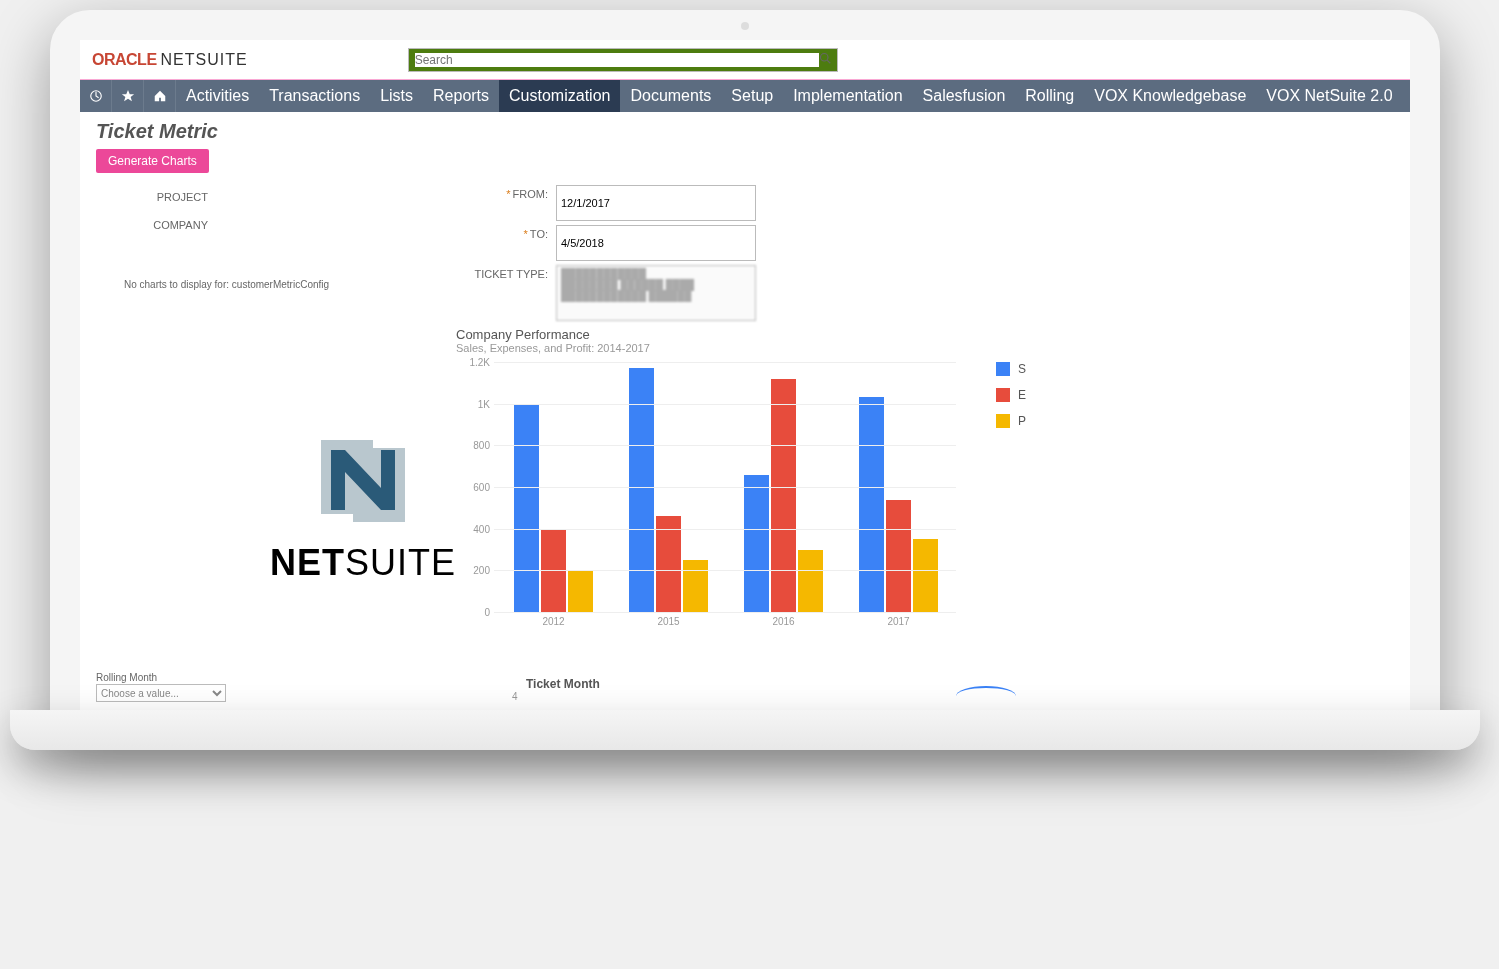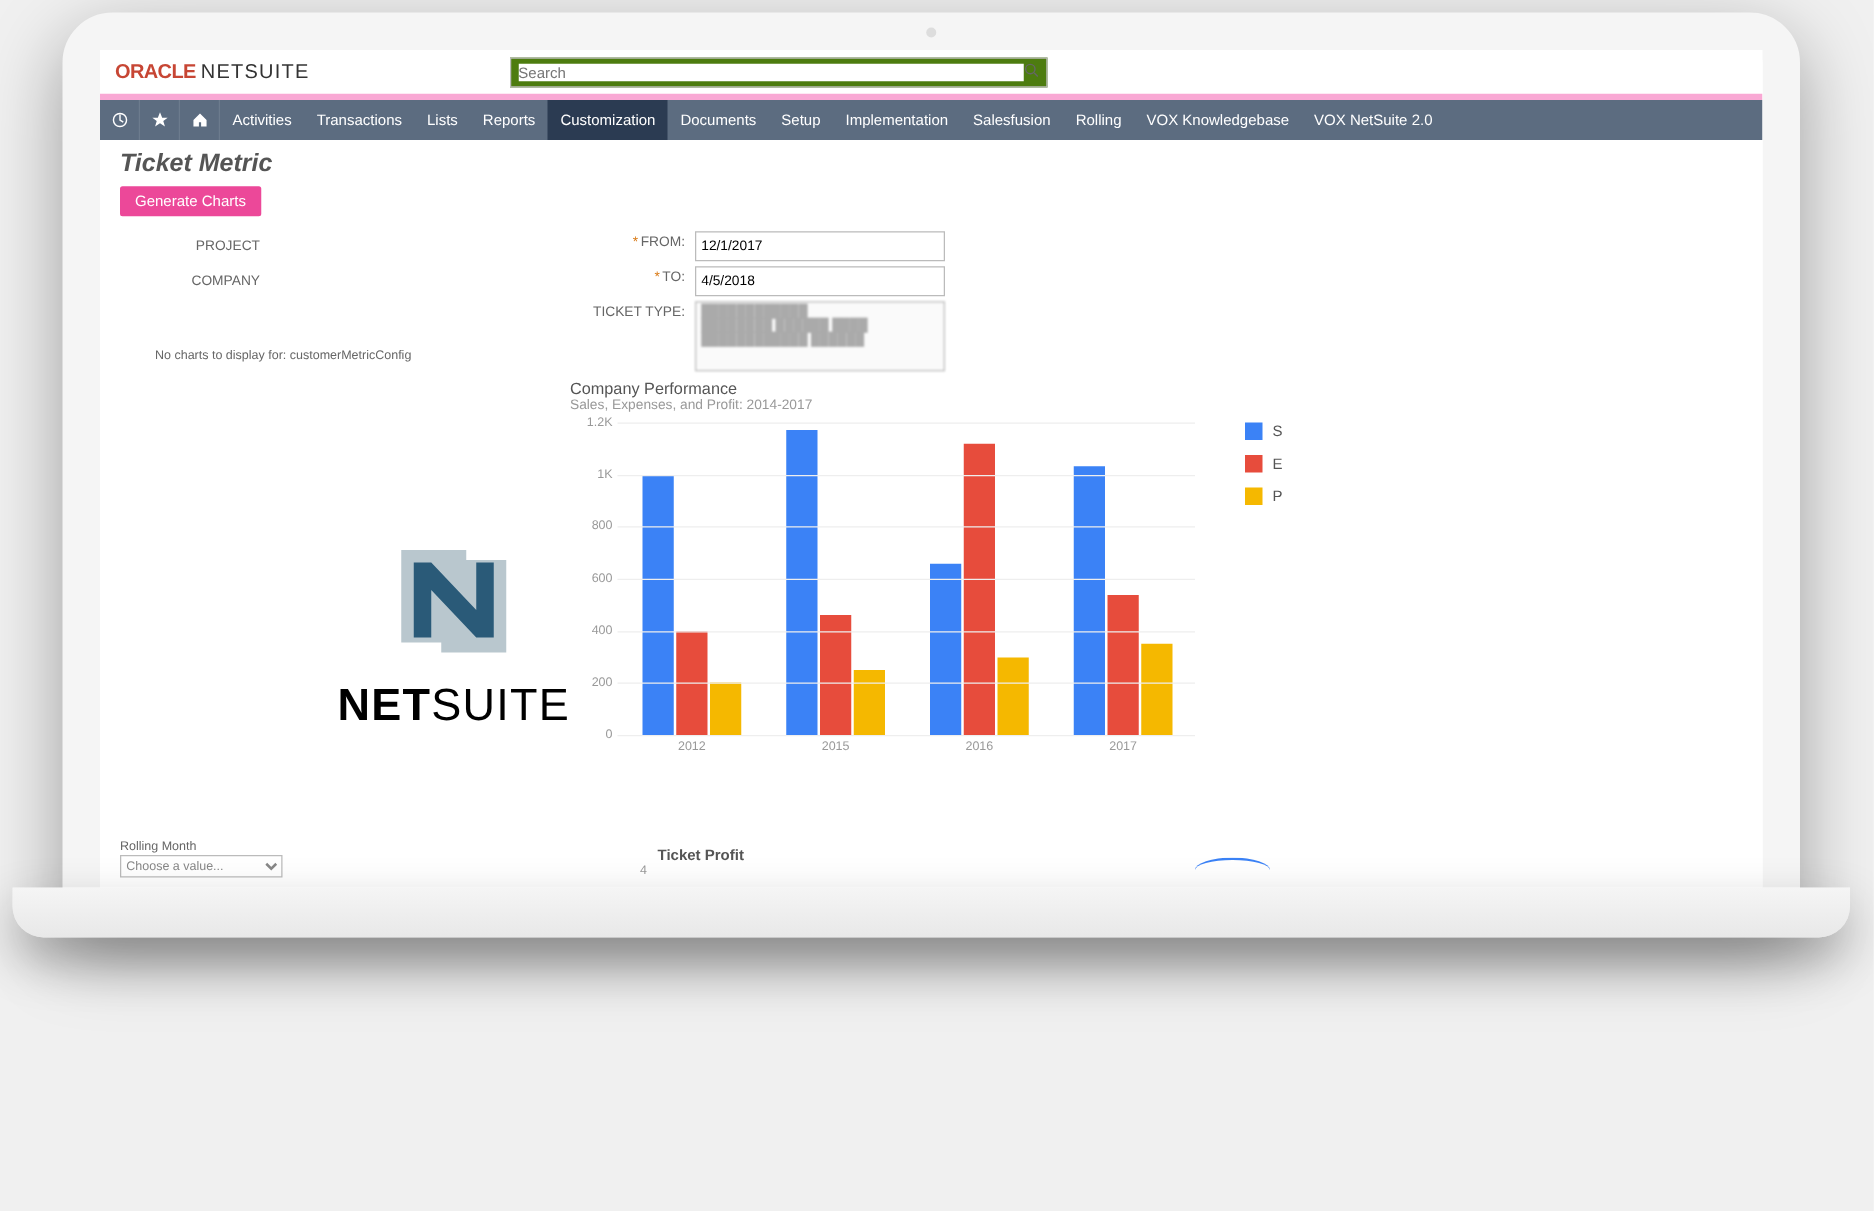--- a/index.html
+++ b/index.html
@@ -4,46 +4,46 @@
 <style>
 * { box-sizing: border-box; margin: 0; padding: 0; }
 body { font-family: Arial, Helvetica, sans-serif; background: #f0f0f0; width: 1499px; height: 969px; position: relative; }
 
 .laptop-frame { position: absolute; left: 50px; top: 10px; width: 1390px; height: 730px; background: #fff; border: 30px solid #f5f5f5; border-radius: 40px 40px 0 0; box-shadow: 0 20px 60px rgba(0,0,0,0.35); }
 .laptop-base { position: absolute; left: 10px; top: 710px; width: 1470px; height: 40px; background: linear-gradient(#f5f5f5,#e8e8e8); border-radius: 0 0 25px 25px; box-shadow: 0 18px 40px rgba(0,0,0,0.3); }
 .camera { position: absolute; left: 50%; top: -18px; width: 8px; height: 8px; background: #ddd; border-radius: 50%; margin-left: -4px; }
 
 .screen { width: 100%; height: 100%; background: #fff; overflow: hidden; }
 
-.header-bar { display:flex; align-items:center; height: 40px; padding: 0 12px; border-bottom: 5px solid #f9a8d4; }
+.header-bar { display:flex; align-items:center; height: 40px; padding: 0 12px; border-bottom: 1px solid #f9a8d4; }
 .oracle-logo { display:flex; align-items:center; gap:4px; }
 .oracle-text { color:#c74634; font-weight:bold; font-size:16px; letter-spacing:-0.5px; }
 .netsuite-text { color:#333; font-size:16px; font-weight:400; letter-spacing:1px; }
 .search-box { margin-left: 160px; flex:0 0 430px; height:24px; border:1px solid #bbb; display:flex; align-items:center; padding:0 6px; background:#4d7c0f; }
 .search-box input { flex:1; border:none; outline:none; font-size:12px; color:#666; }
 .search-icon { color:#666; font-size:13px; }
 
-.nav-bar { height:32px; background:#5c6c80; display:flex; align-items:stretch; color:#fff; font-size:12px; }
+.nav-bar { height:32px; background:#5c6c80; display:flex; align-items:stretch; color:#fff; font-size:16px; }
 .nav-icon { width:32px; display:flex; align-items:center; justify-content:center; border-right:1px solid rgba(255,255,255,0.1);}
 .nav-item { padding:0 10px; display:flex; align-items:center; cursor:pointer; }
 .nav-item.active { background:#2b3b52; }
 
 .page { padding: 8px 16px; }
 .page-title { color:#555; font-size:20px; font-weight:600; margin-bottom:6px;font-style:italic; }
 .gen-btn { background:#ec4899; color:#fff; border:none; padding:5px 12px; font-size:12px; border-radius:2px; cursor:pointer; }
 
 .form-area { margin-top:12px; display:flex; }
 .form-left { width:360px; }
 .form-label { font-size:11px; color:#666; text-align:right; padding-right:8px; height:24px; display:flex; align-items:center; justify-content:flex-end; width:120px; }
 .form-row { display:flex; align-items:center; margin-bottom:4px; }
 .form-right { flex:1; }
 .form-row-r { display:flex; align-items:flex-start; margin-bottom:4px; }
 .form-label-r { font-size:11px; color:#666; width:100px; text-align:right; padding-right:8px; padding-top:3px; }
 .req { color:#d97b18; margin-right:2px; }
-.text-input { border:1px solid #bbb; height:24px; font-size:11px; padding:0 4px; width:200px; }
+.text-input { border:1px solid #bbb; height:36px; font-size:11px; padding:0 4px; width:200px; }
 .list-input { border:1px solid #bbb; width:200px; height:56px; font-size:10px; color:#aaa; padding:2px 4px; background:#fafafa; overflow:hidden; filter:blur(1px); }
 
 .no-charts { font-size:10px; color:#666; margin-top:42px;padding-left:28px; }
 .chart-title { font-size:13px; color:#555; margin-top:6px; }
 .chart-sub { font-size:11px; color:#999; margin-bottom:8px; }
 .chart-box { display:flex; }
 .chart-plot { width:500px; height:270px; position:relative; }
 .y-axis { position:absolute; left:0; top:0; height:250px; width:38px; }
 .y-tick { position:absolute; right:4px; font-size:10px; color:#999; transform:translateY(-50%); }
 .grid-line { position:absolute; left:38px; right:0; height:1px; background:#eee; }
@@ -223,21 +223,21 @@
     </div>
 
     <div class="footer-row">
       <div>
         <span class="rolling-label">Rolling Month</span>
         <select class="rolling-select">
           <option>Choose a value...</option>
         </select>
       </div>
       <div style="margin-left:300px;">
-        <div class="ticket-count" style="margin-left:0">Ticket Profit</div>
+        <div class="ticket-count" style="margin-left:0">Ticket Month</div>
         <div style="font-size:10px;color:#999;margin-left:-14px;">4</div>
       </div>
       <div class="second-chart-hint">
         <div class="curve-hint"></div>
       </div>
     </div>
 
   </div>
 </div>
 <div class="laptop-base"></div>

